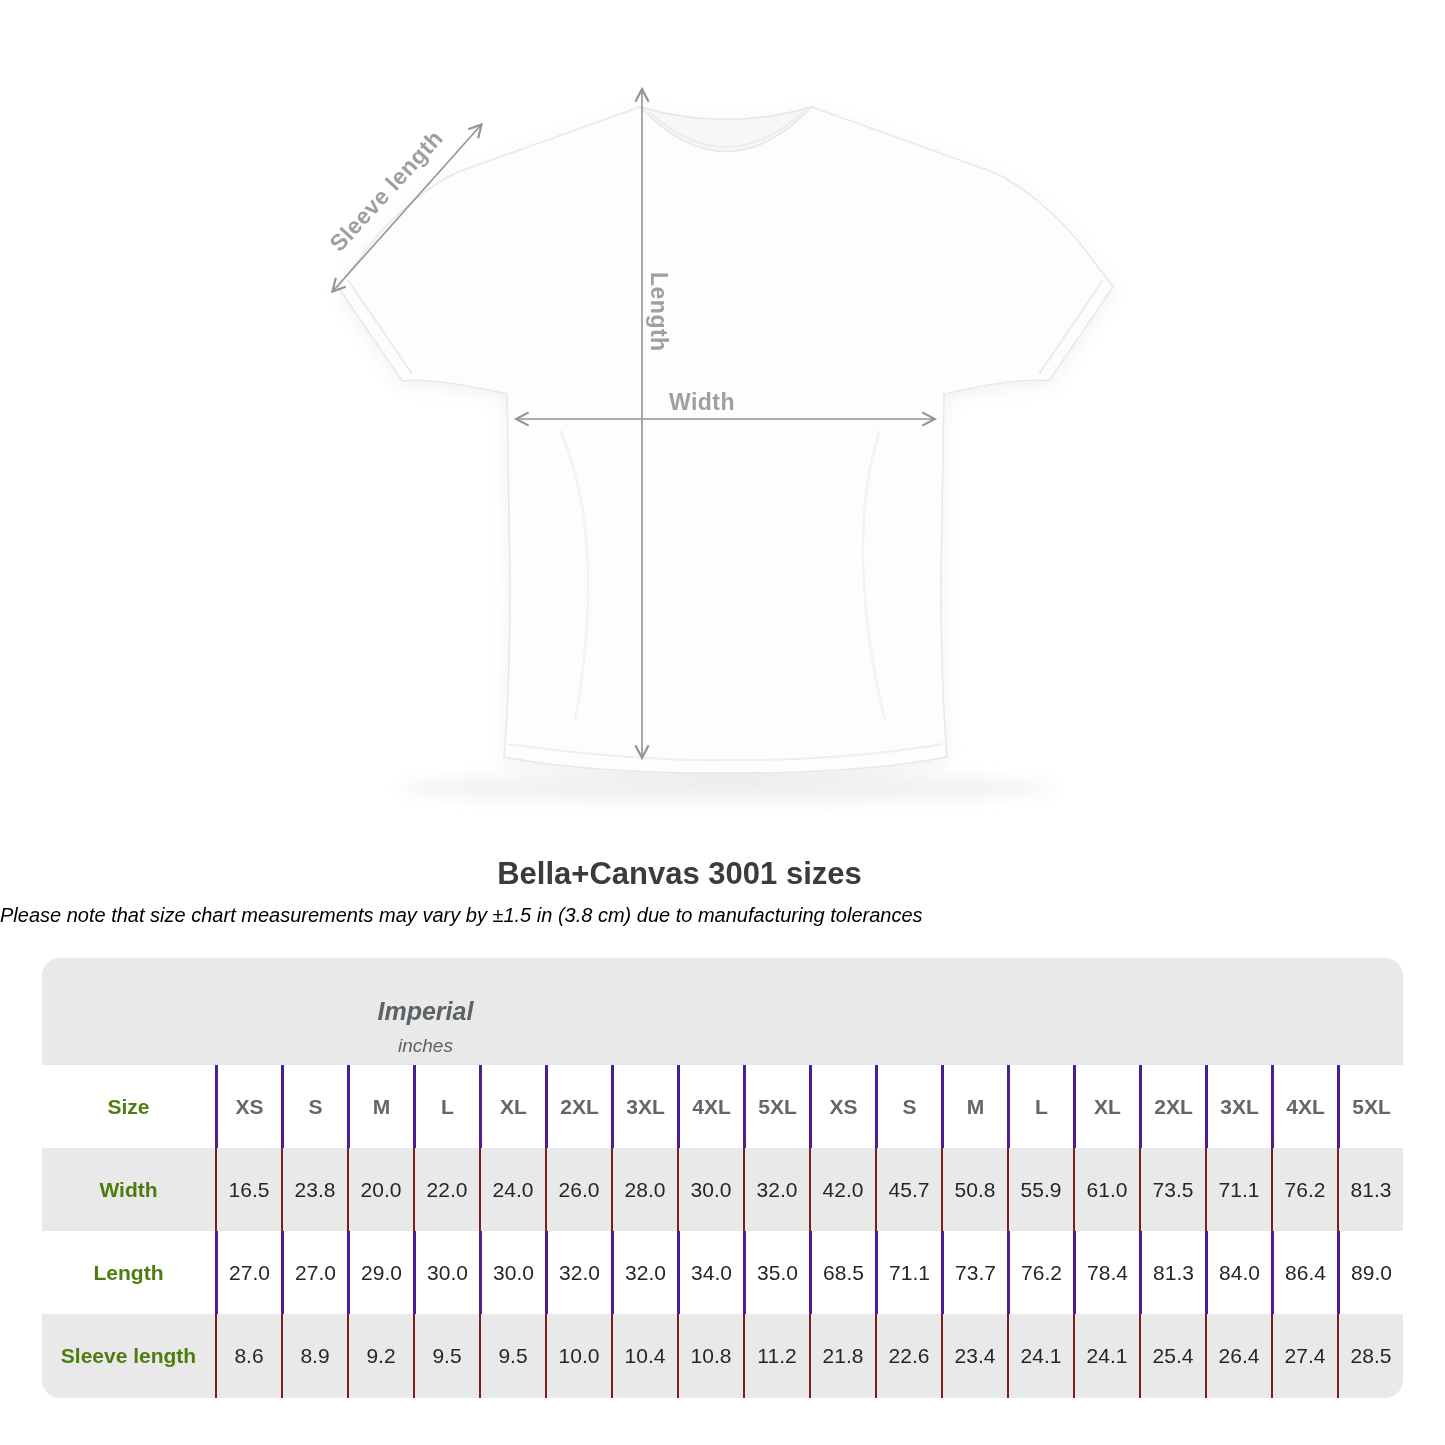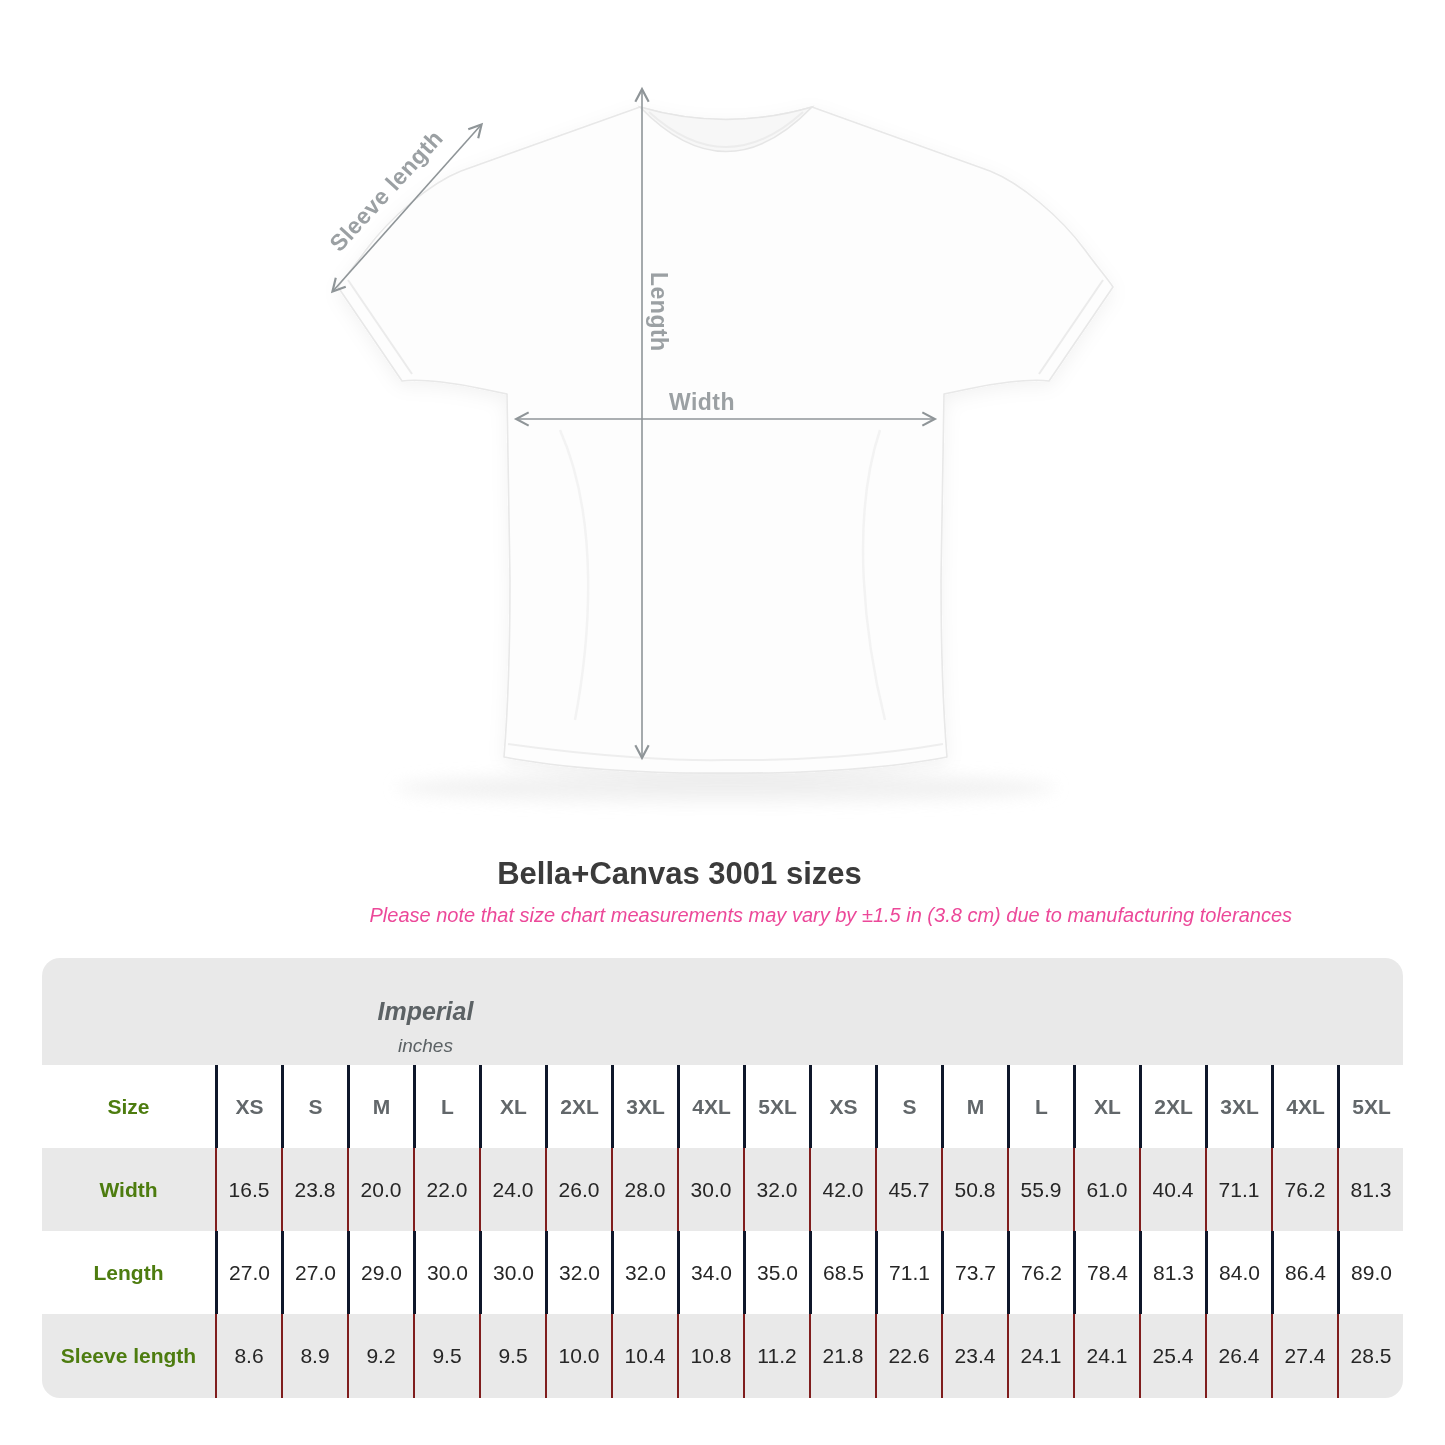--- a/index.html
+++ b/index.html
@@ -8,41 +8,41 @@
 
   
   .figure{position:absolute;top:0;left:0;width:1445px;height:845px;}
   .figure svg{display:block;}
   .figure text{font-family:"Liberation Sans",sans-serif;}
   .shirt-label{fill:#9ba0a3;font-weight:bold;font-size:23px;letter-spacing:.5px;}
 
   
   .page-title{position:absolute;top:855px;left:0;width:1359px;text-align:center;
     font-size:31px;line-height:38px;font-weight:bold;color:#3b3b3b;}
-  .page-subtitle{position:absolute;top:902px;left:0;width:1292px;text-align:right;
-    font-size:20px;line-height:26px;font-style:italic;color:#ec4899;}
+  .page-subtitle{position:absolute;top:902px;left:0;width:1292px;text-align:left;
+    font-size:20px;line-height:26px;font-style:italic;color:#000000;}
 
   
   .table-wrap{position:absolute;left:42px;top:958px;width:1361px;
     border-radius:18px;overflow:hidden;}
   .units-band{display:flex;height:107px;background:#e9e9e9;}
   .units-band .half{display:flex;flex-direction:column;align-items:center;justify-content:center;gap:9px;}
   .half.imperial{flex:0 0 56.35%;margin-top:31px;}
   .half.metric{flex:1 1 auto;}
   .unit-title{font-size:25px;font-weight:bold;font-style:italic;color:#5c6265;}
   .unit-sub{font-size:19px;font-style:italic;color:#5c6265;}
 
   table.sizechart{width:100%;border-collapse:separate;border-spacing:0;table-layout:fixed;}
   .sizechart td{text-align:center;vertical-align:middle;font-size:21px;color:#262626;padding:0;overflow:hidden;}
   .sizechart td.lbl{font-weight:bold;color:#4d7c0f;}
   tr.sizes td{height:83px;background:#ffffff;font-weight:bold;color:#62676a;}
   tr.r-gray td{height:83px;background:#e9e9e9;}
   tr.r-white td{height:83px;background:#ffffff;}
   tr.last td{height:84px;}
-  tr.sizes td + td, tr.r-white td + td{border-left:3px solid #0f172a;}
+  tr.sizes td + td, tr.r-white td + td{border-left:3px solid #4c1d95;}
   tr.r-gray td + td{border-left:2px solid #7f1d1d;}
 </style>
 </head>
 <body>
 
 <div class="canvas">
 
   <div class="figure">
     <svg width="1445" height="845" viewBox="0 0 1445 845">
       <defs>
@@ -147,21 +147,21 @@
           <td>24.0</td>
           <td>26.0</td>
           <td>28.0</td>
           <td>30.0</td>
           <td>32.0</td>
           <td>42.0</td>
           <td>45.7</td>
           <td>50.8</td>
           <td>55.9</td>
           <td>61.0</td>
-          <td>40.4</td>
+          <td>73.5</td>
           <td>71.1</td>
           <td>76.2</td>
           <td>81.3</td>
         </tr>
 
         <tr class="r-white">
           <td class="lbl">Length</td>
           <td>27.0</td>
           <td>27.0</td>
           <td>29.0</td>

